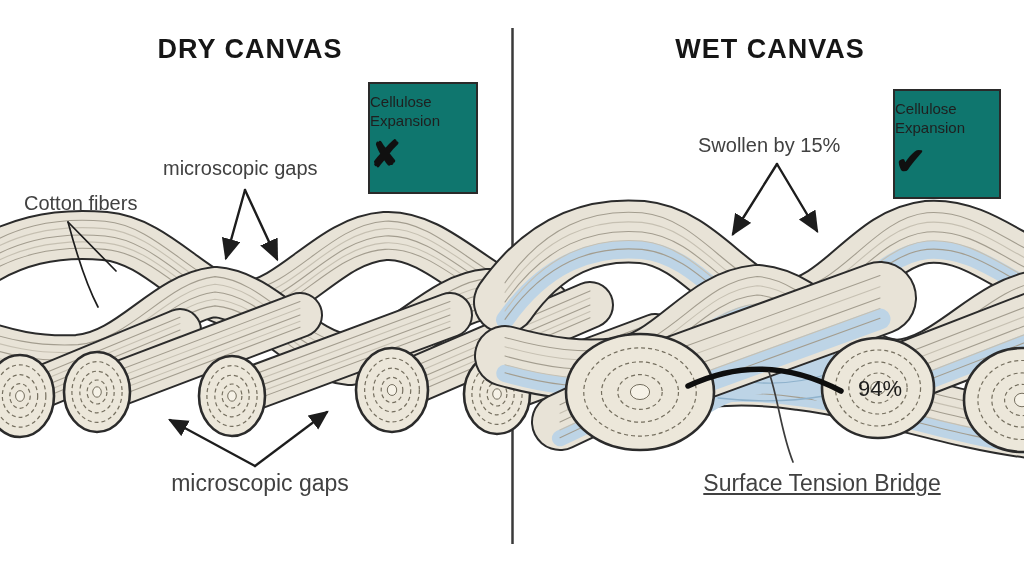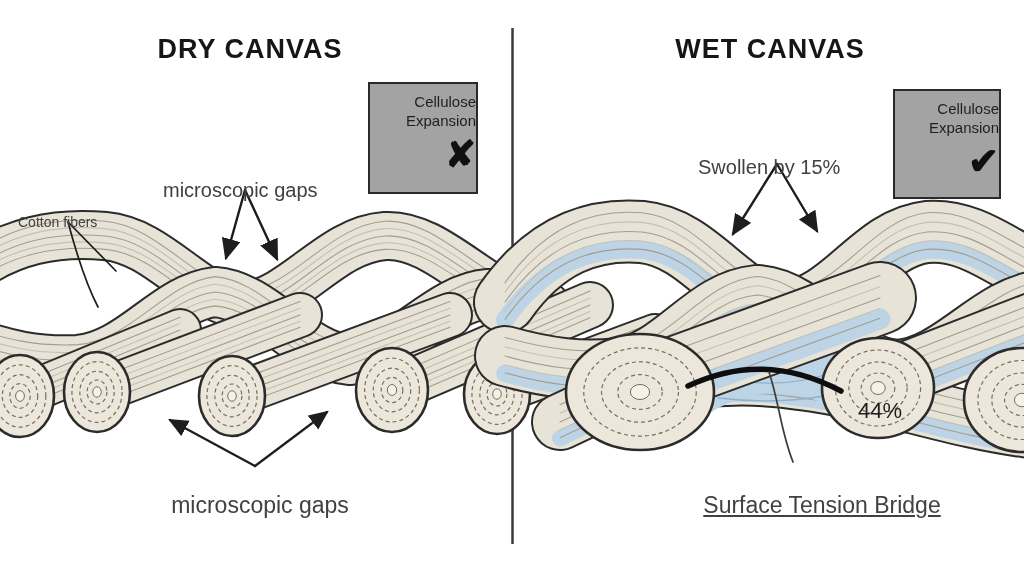--- a/index.html
+++ b/index.html
@@ -7,31 +7,31 @@
     position:relative;width:1024px;height:576px;background:#ffffff;
     overflow:hidden;font-family:"Liberation Sans",sans-serif;border-radius:22px;
   }
   .title{
     position:absolute;font-weight:bold;font-size:27px;letter-spacing:1px;
     color:#161616;text-align:center;white-space:nowrap;
   }
   #dry-title{left:110px;top:34px;width:280px;}
   #wet-title{left:630px;top:34px;width:280px;text-align:center;}
   .label{
-    position:absolute;color:#414141;white-space:nowrap;margin-top:22px;
-  }
-  #lbl-cotton{left:18px;top:192px;font-size:14px;}
+    position:absolute;color:#414141;white-space:nowrap;
+  }
+  #lbl-cotton{left:24px;top:192px;font-size:20px;}
   #lbl-gaps-top{left:163px;top:157px;font-size:20px;}
   #lbl-gaps-bottom{left:150px;top:470px;font-size:23px;width:220px;text-align:center;}
   #lbl-swollen{left:698px;top:134px;font-size:20px;}
   #lbl-stb{left:678px;top:470px;font-size:23px;width:288px;text-align:center;text-decoration:underline;}
   #lbl-pct{left:848px;top:376px;width:64px;text-align:center;font-size:22px;color:#1d1d1d;}
   .badge{
-    position:absolute;background:#a3a3a3;border:2px solid #2a2a2a;
-    text-align:right;color:#1f1f1f;padding-top:9px;box-sizing:border-box;
+    position:absolute;background:#0f766e;border:2px solid #2a2a2a;
+    text-align:left;color:#1f1f1f;padding-top:9px;box-sizing:border-box;
   }
   #badge-dry{left:368px;top:82px;width:110px;height:112px;}
   #badge-wet{left:893px;top:89px;width:108px;height:110px;}
   .badge .bline{font-size:15px;line-height:1.25;}
   .badge .mark{font-size:37px;line-height:1.1;color:#101010;margin-top:4px;font-weight:bold;}
   svg{position:absolute;left:0;top:0;}
 </style>
 </head>
 <body>
 
@@ -213,14 +213,14 @@
     <div class="bline">Cellulose</div>
     <div class="bline">Expansion</div>
     <div class="mark">✔</div>
   </div>
 
   <div class="label" id="lbl-cotton">Cotton fibers</div>
   <div class="label" id="lbl-gaps-top">microscopic gaps</div>
   <div class="label" id="lbl-gaps-bottom">microscopic gaps</div>
   <div class="label" id="lbl-swollen">Swollen by 15%</div>
   <div class="label" id="lbl-stb">Surface Tension Bridge</div>
-  <div class="label" id="lbl-pct">44%</div>
+  <div class="label" id="lbl-pct">94%</div>
 </div>
 
 </body></html>

